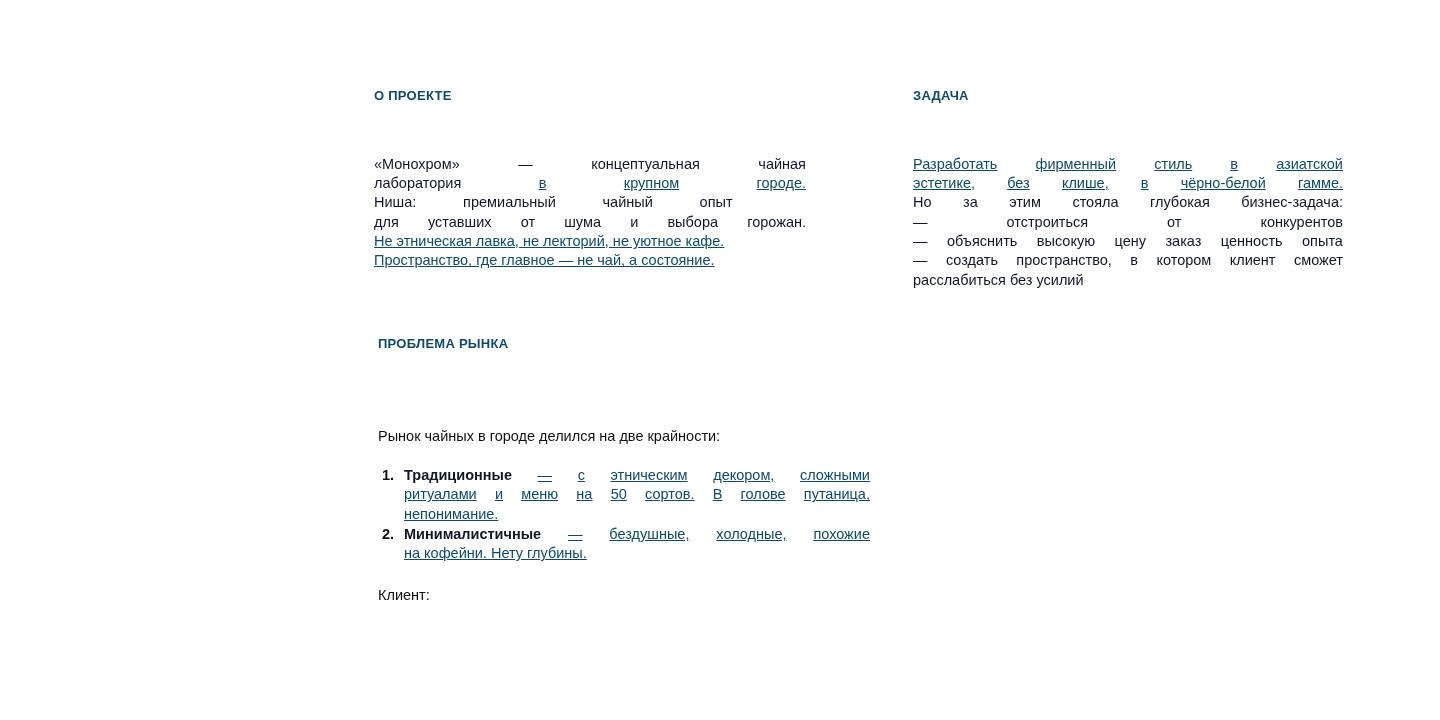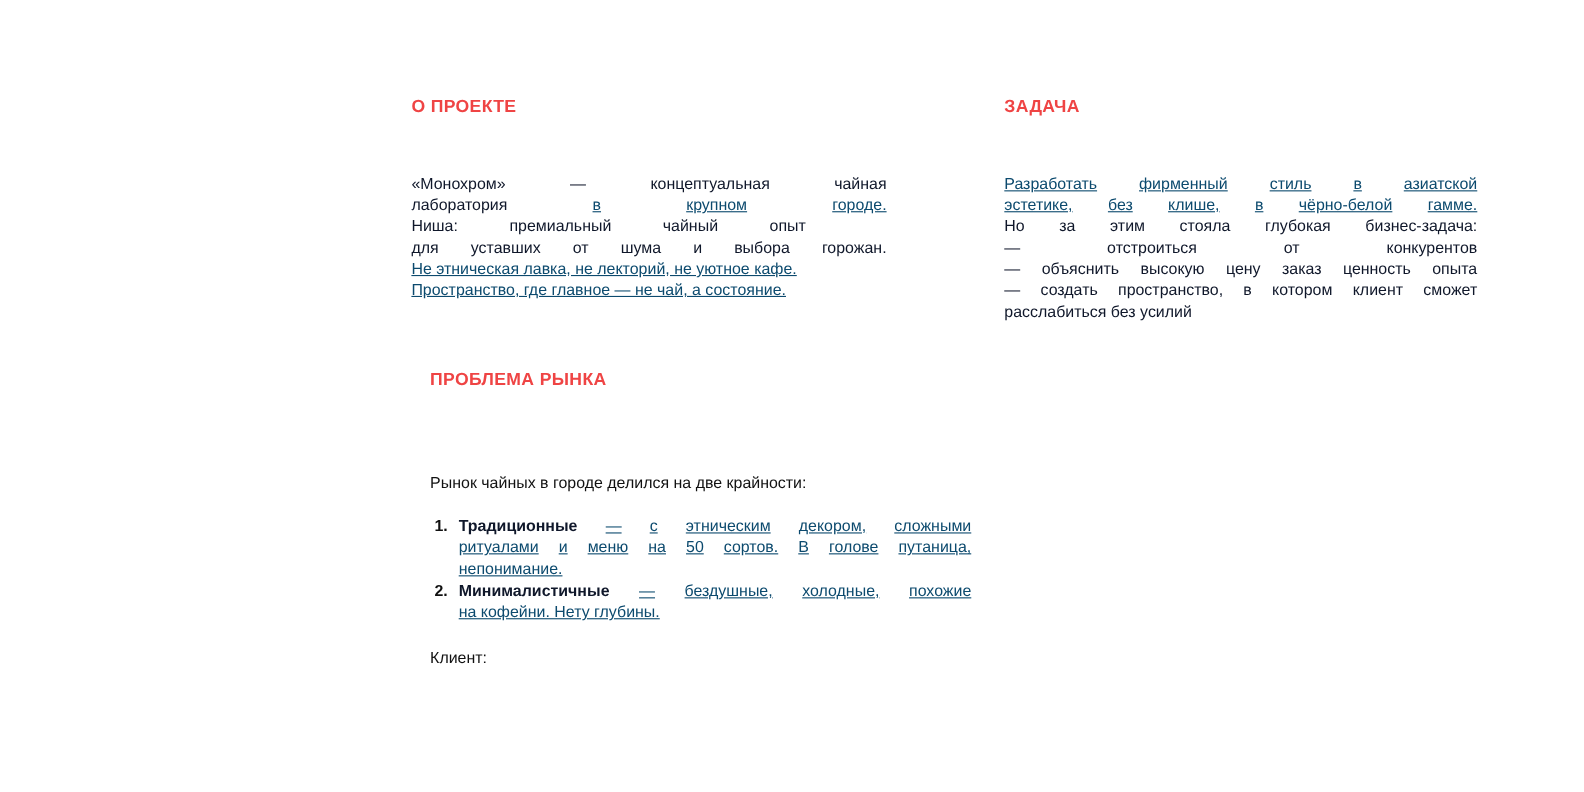--- a/index.html
+++ b/index.html
@@ -28,29 +28,29 @@
     width: 432px;
   }
   .col-right {
     position: absolute;
     left: 913px;
     top: 0;
     width: 430px;
   }
 
   .section-about   { position: absolute; top: 88px;  left: 0; width: 432px; }
-  .section-market  { position: absolute; top: 336px; left: 17px; width: 492px; }
+  .section-market  { position: absolute; top: 336px; left: 4px; width: 492px; }
   .section-task    { position: absolute; top: 88px;  left: 0; width: 430px; }
 
   
   .heading {
-    font-size: 16px;
+    font-size: 13px;
     font-weight: 700;
     letter-spacing: 0.02em;
-    color: #ef4444;
+    color: #0c4a6e;
     line-height: 1.3;
     margin: 0;
     white-space: nowrap;
   }
 
   
   .body-block {
     margin: 0;
     font-size: 14.5px;
     line-height: 19.3px;

